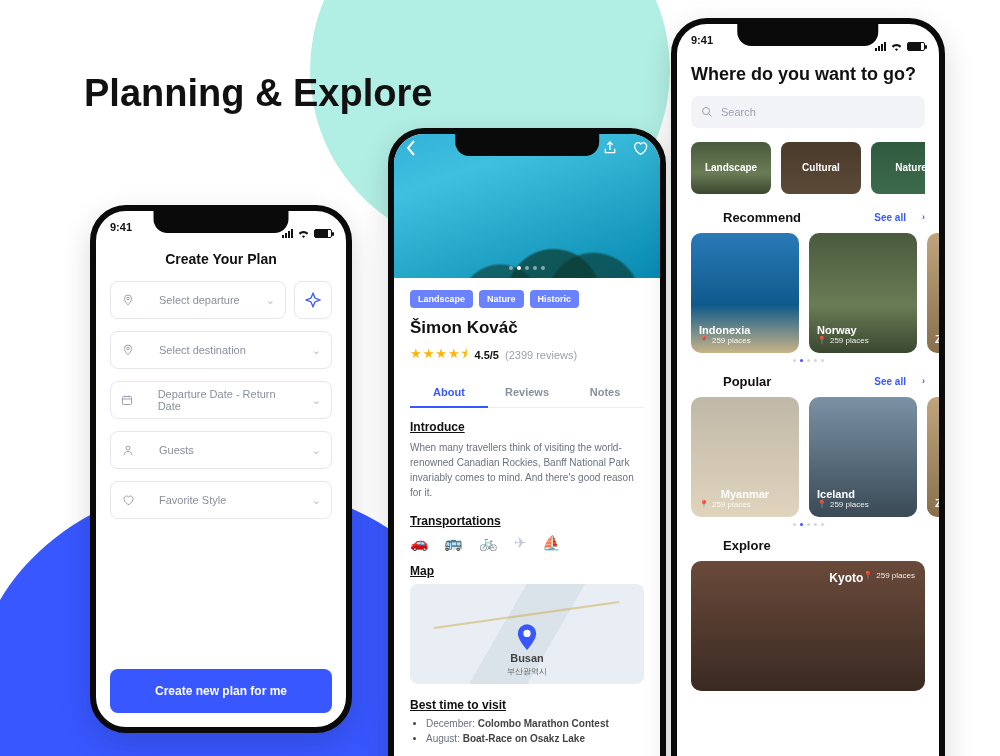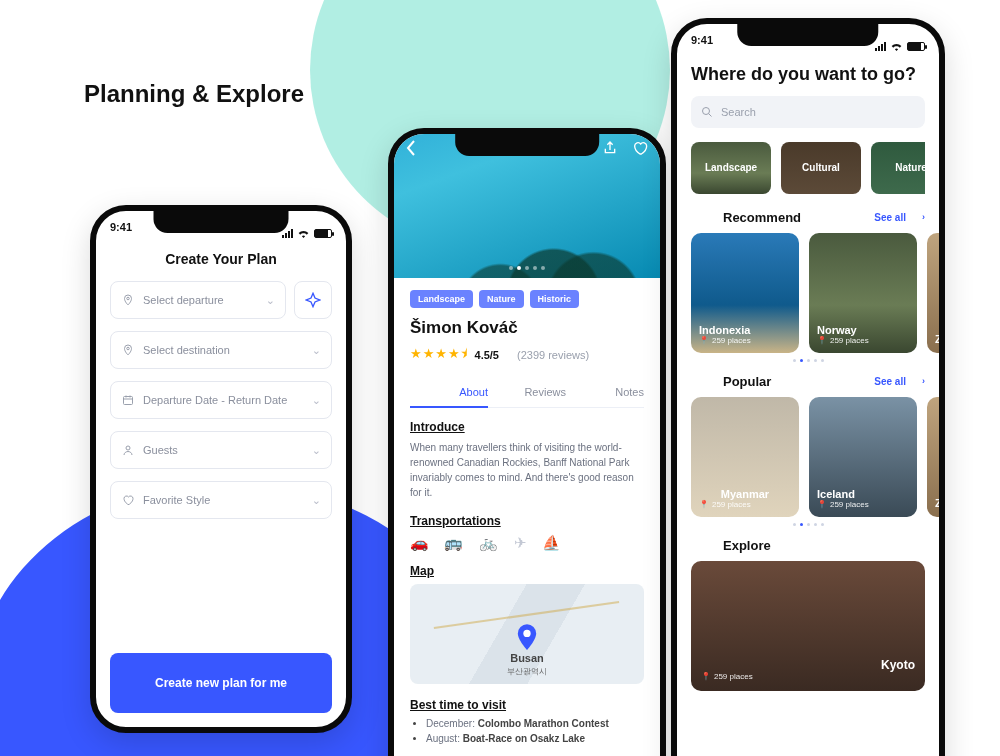--- a/index.html
+++ b/index.html
@@ -22,22 +22,22 @@
     position: absolute;
     width: 520px; height: 450px;
     border-radius: 50% 60% 45% 50%;
     background: #3857ff;
     left: -25px; top: 480px;
     z-index: 1;
     transform: rotate(-8deg);
   }
   .page-title {
     position: absolute;
-    top: 80px; left: 84px;
-    font-size: 24px; font-weight: 800;
+    top: 72px; left: 84px;
+    font-size: 38px; font-weight: 800;
     z-index: 5;
   }
 
   
   .phone {
     position: absolute;
     border: 6px solid #0a0a0a;
     border-radius: 36px;
     background: #fff;
     z-index: 10;
@@ -76,34 +76,34 @@
   .batt span{display:block;width:80%;height:100%;background:currentColor;}
 
   
   .phone-1 { left: 90px; top: 205px; width: 262px; height: 528px; }
   .p1-title { font-size:14px; font-weight:700; text-align:center; margin:6px 0 14px; }
   .p1-body { padding:0 14px; }
   .p1-row { display:flex; gap:8px; margin-bottom:12px; align-items:stretch; }
   .p1-field {
     flex:1; border:1px solid #e4e7ef; border-radius:8px;
     height:38px; padding:0 10px;
-    display:flex; align-items:center; gap:8px;
+    display:flex; align-items:center; gap:24px;
     color:#8a8f9d; font-size:11px; background:#fff;
   }
   .p1-chevron { margin-left:auto; color:#b8bcc9; font-size:11px; }
   .p1-locator {
     width:38px; border:1px solid #e4e7ef; border-radius:8px;
     display:flex; align-items:center; justify-content:center;
     color:#3857ff; background:#fff;
   }
   .p1-icon { color:#9aa0ad; width:14px; display:flex; justify-content:center; }
   .p1-cta {
     position:absolute; bottom:14px; left:14px; right:14px;
     background:#3857ff; color:#fff; border-radius:8px;
-    height:60px; display:flex; align-items:center; justify-content:center;
+    height:44px; display:flex; align-items:center; justify-content:center;
     font-size:12px; font-weight:600;
   }
 
   
   .phone-2 { left: 388px; top: 128px; width: 278px; height: 680px; }
   .p2-hero {
     height: 178px;
     background: linear-gradient(160deg,#2aa9d6 0%, #3fc0de 35%, #078ab2 100%);
     position:relative; margin-top:-34px; padding-top:34px;
   }
@@ -117,23 +117,23 @@
   .p2-dots-hero { position:absolute; bottom:8px; left:0; right:0; display:flex; justify-content:center; gap:4px; }
   .p2-dots-hero span { width:4px;height:4px;border-radius:50%;background:rgba(255,255,255,0.5); }
   .p2-dots-hero span.active{background:#fff;}
   .p2-body { padding:12px 16px 0; }
   .tag-row { display:flex; gap:6px; margin-bottom:10px; }
   .tag { background:#6a82ff; color:#fff; font-size:9px; font-weight:600; padding:4px 8px; border-radius:4px; }
   .p2-name { font-size:17px; font-weight:800; margin-bottom:6px; }
   .rating-row { display:flex; align-items:center; gap:6px; font-size:11px; margin-bottom:12px;}
   .stars { color:#ffb400; letter-spacing:1px; font-size:13px;}
   .rating-num { font-weight:700; }
-  .reviews { color:#9aa0ad;margin-left:12px; }
+  .reviews { color:#9aa0ad; }
   .tabs { display:flex; font-size:11px; border-bottom:1px solid #eceff6; margin-bottom:12px; }
-  .tab { flex:1; text-align:right; padding:8px 0; color:#8a8f9d; font-weight:400; }
+  .tab { flex:1; text-align:center; padding:8px 0; color:#8a8f9d; font-weight:700; }
   .tab.active { color:#3857ff; border-bottom:2px solid #3857ff; margin-bottom:-1px; }
   .sec-h { font-size:12px; font-weight:800; margin-bottom:6px;text-decoration:underline; }
   .sec-p { font-size:10px; color:#6b7180; line-height:1.5; margin-bottom:14px; }
   .trans-row { display:flex; gap:16px; color:#3857ff; font-size:15px; margin-bottom:12px;}
   .trans-row .disabled { color:#c3c8d4; }
   .map {
     height:100px; border-radius:8px; margin-bottom:14px;
     background:
       radial-gradient(circle at 50% 60%, #ffb400 0 2px, transparent 3px),
       linear-gradient(120deg,#e8eef3 0 40%,#dbe3ea 40% 60%,#e8eef3 60% 100%);
@@ -173,21 +173,21 @@
     position:relative; overflow:hidden; color:#fff;
     display:flex; flex-direction:column; justify-content:flex-end;
     padding:8px;
   }
   .card .c-title { font-size:11px; font-weight:800; }
   .card .c-sub { font-size:8px; opacity:0.9; display:flex; align-items:center; gap:3px; }
   .card .c-sub span.pin-ic { font-size:8px; }
   .pager { display:flex; justify-content:center; gap:4px; margin:4px 0 12px; }
   .pager span { width:3px;height:3px;border-radius:50%;background:#cfd5e3; }
   .pager span.active{background:#3857ff;}
-  .explore-card { width:100%; height:130px; border-radius:10px; position:relative; overflow:hidden; color:#fff; display:flex; flex-direction:column; justify-content:flex-end; padding:10px;text-align:right; }
+  .explore-card { width:100%; height:130px; border-radius:10px; position:relative; overflow:hidden; color:#fff; display:flex; flex-direction:row; justify-content:flex-end; padding:10px;text-align:right; }
   .explore-card .c-title { font-size:12px; font-weight:800; }
   .explore-card .c-sub { font-size:8px; opacity:0.9; display:flex; gap:3px; }
 
   
   .g1{background:linear-gradient(180deg,#4a5a3e 0%,#6a7c55 60%,#3a4730 100%);}
   .g2{background:linear-gradient(180deg,#4a3a2a 0%,#5c4a38 100%);}
   .g3{background:linear-gradient(180deg,#2f5a3e 0%,#3e6a4c 100%);}
   .g4{background:linear-gradient(180deg,#2a7ab8 0%,#0f5a8c 60%,#c9b487 100%);}
   .g5{background:linear-gradient(180deg,#4a5a3e 0%,#6a7c55 60%,#3a4730 100%);}
   .g6{background:linear-gradient(180deg,#bfa47e 0%,#8a6f4e 100%);}

